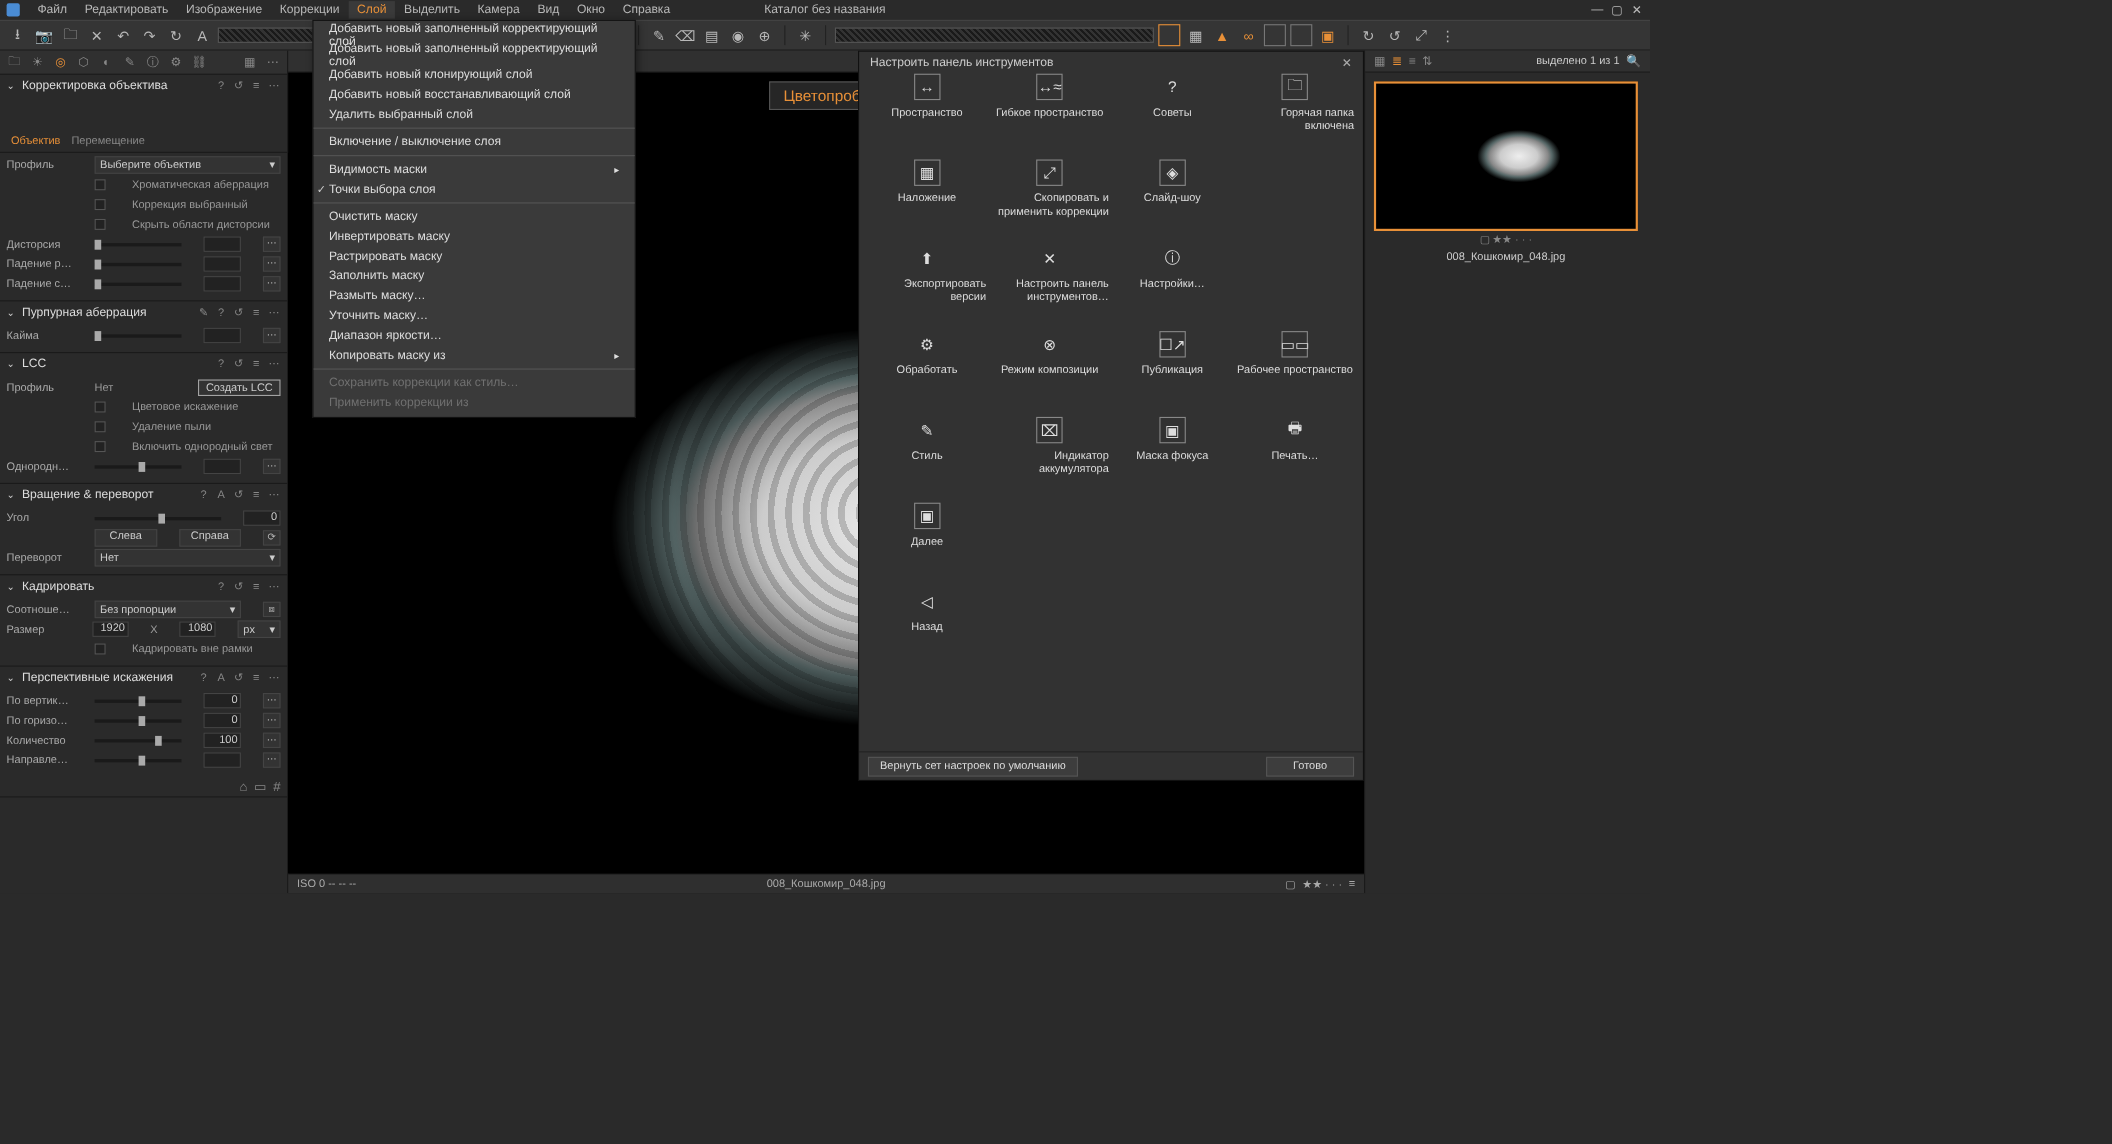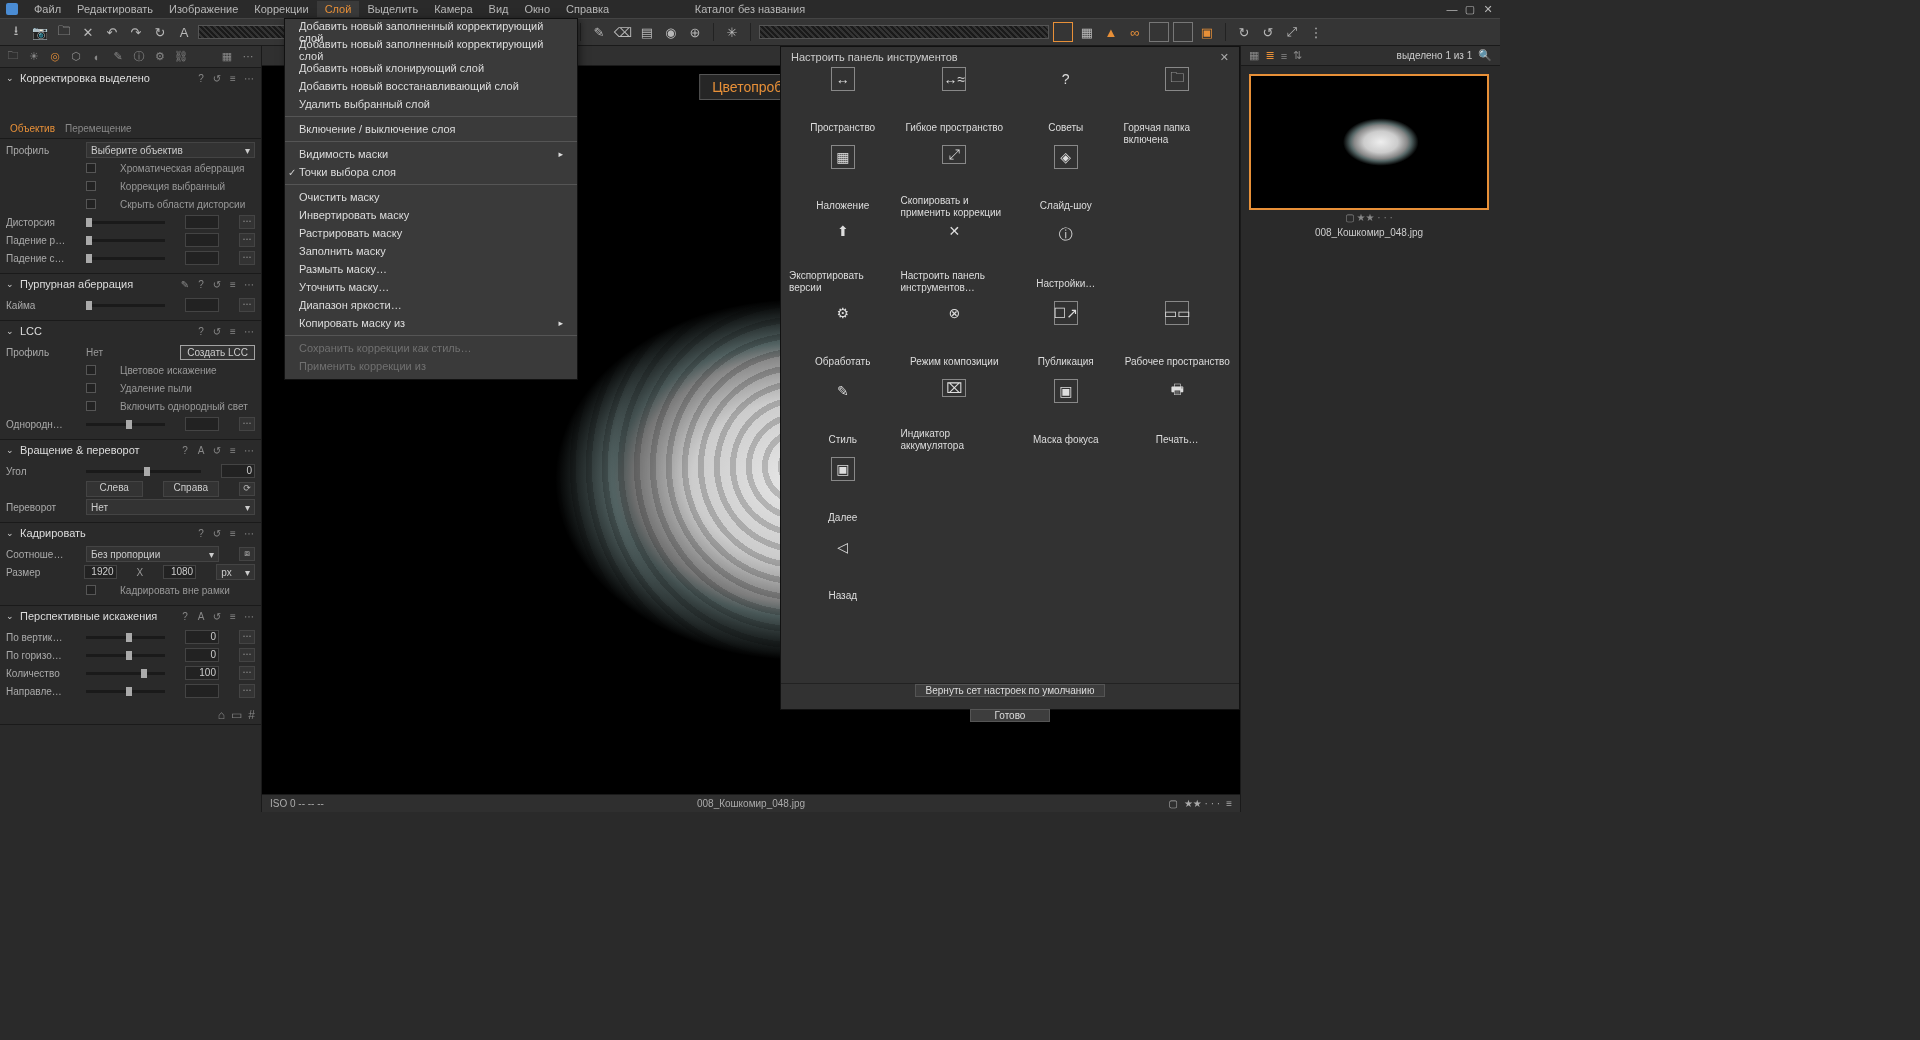--- a/index.html
+++ b/index.html
@@ -74,22 +74,22 @@
 .dropdown .checkmark { position: absolute; left: 3px; color: #ccc; font-size: 10px; }
 
 .cust-panel { position: absolute; top: 46px; left: 780px; width: 460px; height: 664px; background: #323232; border: 1px solid #111; z-index: 90; display: flex; flex-direction: column; }
 .cust-head { height: 20px; padding: 4px 10px; display: flex; color: #ccc; font-size: 11px; gap: 44px; }
 .cust-head .close { margin-left: auto; cursor: pointer; color: #aaa; }
 .cust-desc { padding: 6px 10px 10px; font-size: 10px; color: #ccc; text-align: center; }
 .cust-grid { flex: 1; display: grid; grid-template-columns: repeat(4, 1fr); gap: 8px 0; padding: 0 6px; align-content: start; }
 .cust-cell { display: flex; flex-direction: column; align-items: center; justify-content: flex-start; height: 70px; cursor: pointer; }
 .cust-cell .cicon { width: 24px; height: 24px; border: 1px solid #888; display: flex; align-items: center; justify-content: center; color: #ddd; font-size: 14px; margin-bottom: 6px; }
 .cust-cell .cicon.noborder { border: none; }
-.cust-cell .clabel { font-size: 10px; color: #ddd; text-align: left; line-height: 1.15; padding: 0 2px; margin-top: 25px; }
-.cust-foot { height: 26px; display: flex; align-items: center; padding: 0 8px; gap: 6px; border-top: 1px solid #222; flex-direction: column; }
+.cust-cell .clabel { font-size: 10px; color: #ddd; text-align: right; line-height: 1.15; padding: 0 2px; }
+.cust-foot { height: 26px; display: flex; align-items: center; padding: 0 8px; gap: 6px; border-top: 1px solid #222; }
 .cust-foot .fbtn { height: 18px; padding: 0 10px; background: #3d3d3d; border: 1px solid #555; font-size: 10px; color: #ddd; cursor: pointer; display: flex; align-items: center; }
 .bottom-icons { display: flex; justify-content: flex-end; gap: 6px; padding: 2px 6px; color: #888; font-size: 12px; }
 </style>
 </head>
 <body>
 
 <div class="titlebar">
   <div class="app-icon"></div>
   <div class="menubar" id="menubar">
       <span class="item">Файл</span>
@@ -167,21 +167,21 @@
       <span class="tabicon">ⓘ</span>
       <span class="tabicon">⚙</span>
       <span class="tabicon">⛓</span>
       <span style="flex:1"></span>
       <span class="tabicon">▦</span>
       <span class="tabicon">⋯</span>
     </div>
     <div class="section">
       <div class="section-header">
         <span class="chevron">⌄</span>
-        <span class="title">Корректировка выделено</span>
+        <span class="title">Корректировка объектива</span>
         <span class="hicon">?</span>
         <span class="hicon">↺</span>
         <span class="hicon">≡</span>
         <span class="hicon">⋯</span>
       </div>
       <div class="subtabs">
         <span class="sitem active">Объектив</span>
         <span class="sitem">Перемещение</span>
       </div>
       <div class="section-body">

